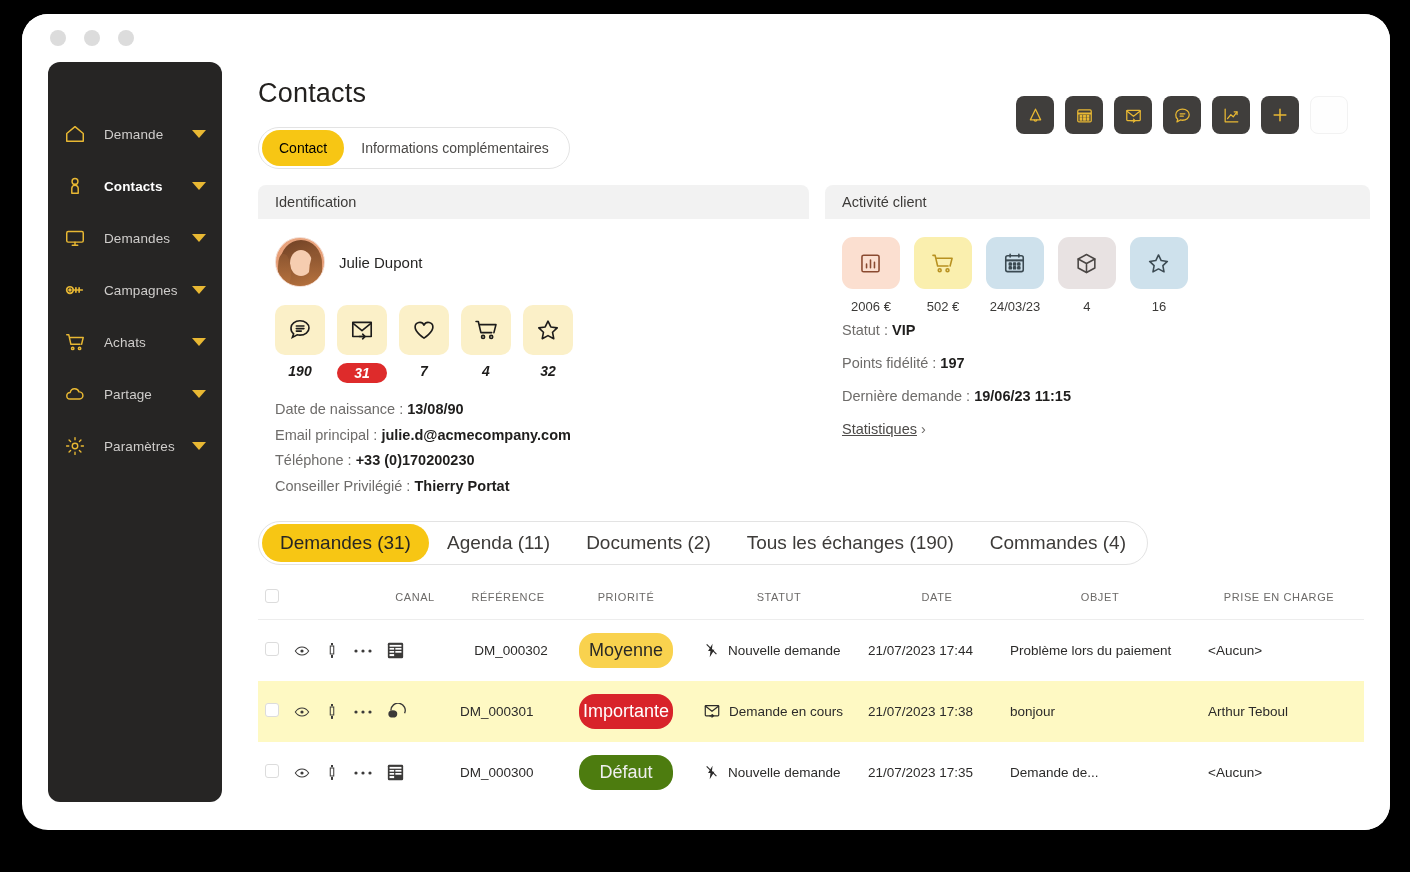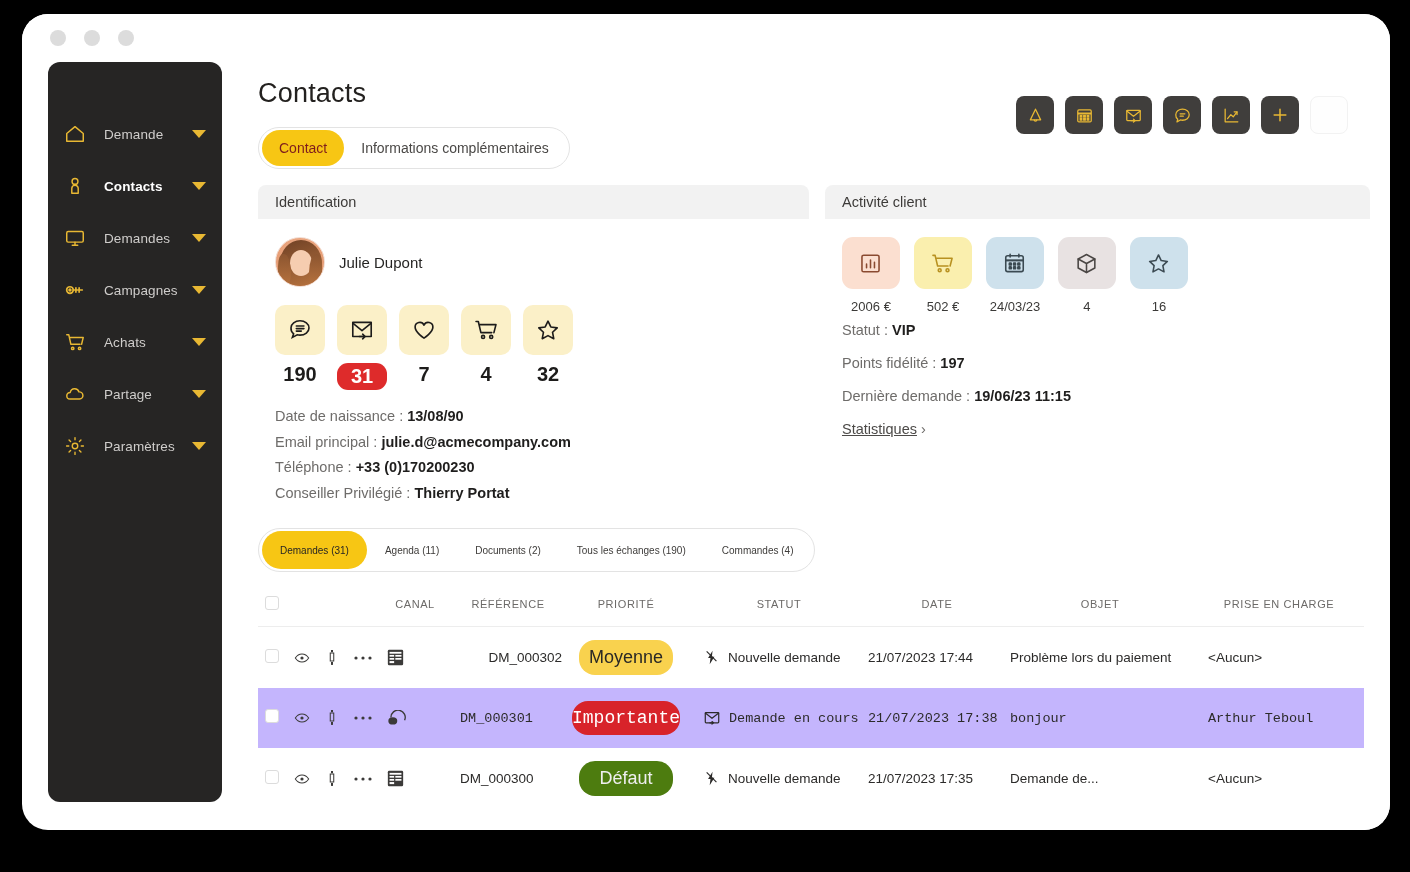--- a/index.html
+++ b/index.html
@@ -57,21 +57,21 @@
     display:flex;align-items:center;justify-content:center;color:#E8B833;cursor:pointer;
   }
   .tbtn.blank { background:#fefefe; border:1px solid #f2f2f2; }
 
   
   .seg {
     margin-top:18px; display:inline-flex; align-items:center;
     border:1px solid #e3e3e3; border-radius:22px; height:42px; padding:3px; background:#fff;
   }
   .seg .item { font-size:14px; color:#4a4846; padding:0 17px; height:36px; display:flex; align-items:center; border-radius:18px; cursor:pointer; }
-  .seg .item.on { background:#F7C614; color:#7f1d1d; }
+  .seg .item.on { background:#F7C614; color:#000000; }
 
   
   .panels { display:flex; gap:16px; margin-top:16px; }
   .panel-left { width:554px; }
   .panel-right { width:548px; }
   .panel-head {
     background:#f2f2f2; border-radius:8px 8px 0 0;
     height:34px; display:flex; align-items:center; padding-left:17px;
     font-size:14.5px; color:#3d3b39;
   }
@@ -92,21 +92,21 @@
   .avatar .hair3{position:absolute;right:2px;top:16px;width:13px;height:34px;border-radius:60% 40% 50% 50%;
     background:linear-gradient(180deg,#8c5530,#b9743f);}
   .idname { font-size:15px; color:#262524; }
 
   .stats { display:flex; gap:12px; margin-top:18px; }
   .stat { width:50px; text-align:center; }
   .stat .tile {
     width:50px;height:50px;border-radius:10px;background:#FBF0C8;
     display:flex;align-items:center;justify-content:center;color:#1d1c1b;cursor:pointer;
   }
-  .stat .num { margin-top:8px; font-size:20px; font-weight:bold; color:#1d1c1b; }
+  .stat .num { margin-top:8px; font-size:14px; font-weight:bold; color:#1d1c1b;font-style:italic; }
   .stat .num.pill { background:#DE2B2B; color:#fff; border-radius:11px; padding:2px 0; display:block; }
 
   .fields { margin-top:14px; }
   .f { font-size:14.5px; color:#6e6c6a; line-height:25.6px; }
   .f b { color:#1f1e1d; font-weight:bold; }
 
   
   .acts { display:flex; gap:14px; }
   .act { width:58px; text-align:center; }
   .act .tile {
@@ -119,30 +119,30 @@
   .al b { color:#1f1e1d; font-weight:bold; }
   .stats-link { display:inline-block; margin-top:8px; font-size:14.5px; color:#4c4a48; text-decoration:underline; cursor:pointer; }
   .stats-link .chev { text-decoration:none; display:inline-block; margin-left:4px; color:#6e6c6a; }
 
   
   .tabwrap { margin-top:22px; }
   .tabs {
     display:inline-flex; align-items:center; border:1px solid #e3e3e3;
     border-radius:24px; height:44px; padding:3px; background:#fff;
   }
-  .tabs .t { font-size:10px; color:#3d3b39; padding:0 18px; height:38px; display:flex; align-items:center; border-radius:19px; cursor:pointer; white-space:nowrap; }
+  .tabs .t { font-size:19px; color:#3d3b39; padding:0 18px; height:38px; display:flex; align-items:center; border-radius:19px; cursor:pointer; white-space:nowrap; }
   .tabs .t.on { background:#F7C614; color:#262524; }
 
   table.grid { width:1105px; border-collapse:collapse; margin-top:14px; table-layout:fixed; }
   table.grid th {
     font-size:11px; color:#6c6a68; font-weight:normal; letter-spacing:.6px;
     padding:10px 0 14px 0; border-bottom:1px solid #ededed; text-align:center;
   }
   table.grid td { font-size:13.5px; color:#2c2b2a; padding:13px 0; vertical-align:middle; }
-  table.grid tr.alt td { background:#c4b5fd;font-family:Liberation Mono, monospace; }
+  table.grid tr.alt td { background:#fef9c3; }
   .cb { width:14px;height:14px;border:1px solid #dcdcdc;border-radius:3px;display:inline-block;background:#fff;cursor:pointer;}
   .rowicons { display:flex; align-items:center; gap:15px; padding-left:8px; color:#3b3a39; }
   .pbadge { display:inline-block; min-width:94px; text-align:center; border-radius:16px; padding:7px 0; font-size:18px; }
   .pbadge.moy { background:#F9D24E; color:#2a2926; }
   .pbadge.imp { background:#D8232A; color:#fff; }
   .pbadge.def { background:#4d7c0f; color:#efefef; }
   .statuscell { display:flex; align-items:flex-start; gap:9px; justify-content:flex-start; padding-left:14px; }
   svg { display:block; }
 </style>
 </head>
@@ -538,21 +538,21 @@
                           <rect x="9.8" y="7" width="7.2" height="2"></rect>
                       <rect x="3" y="10.6" width="5.4" height="2"></rect>
                           <rect x="9.8" y="10.6" width="7.2" height="2"></rect>
                           <rect x="3" y="14.2" width="5.4" height="2.4"></rect>
                         </g>
                       </svg>
                   </span>
                 </div>
               </td>
               <td></td>
-              <td style="text-align:right;padding-left:6px">DM_000302</td>
+              <td style="text-align:center;padding-left:6px">DM_000302</td>
               <td style="text-align:center">
                 <span class="pbadge moy">Moyenne</span>
               </td>
               <td>
                 <div class="statuscell">
                   <span>
                     <svg width="15" height="15" viewBox="0 0 20 20" fill="currentColor">
                         <path d="M11.4 1 5.4 10.6h3.2L7.6 19l6.3-10.1h-3.4z"></path>
                         <path d="M3 2.4l1.1-1.1 13 13-1.1 1.1z"></path>
                       </svg>

